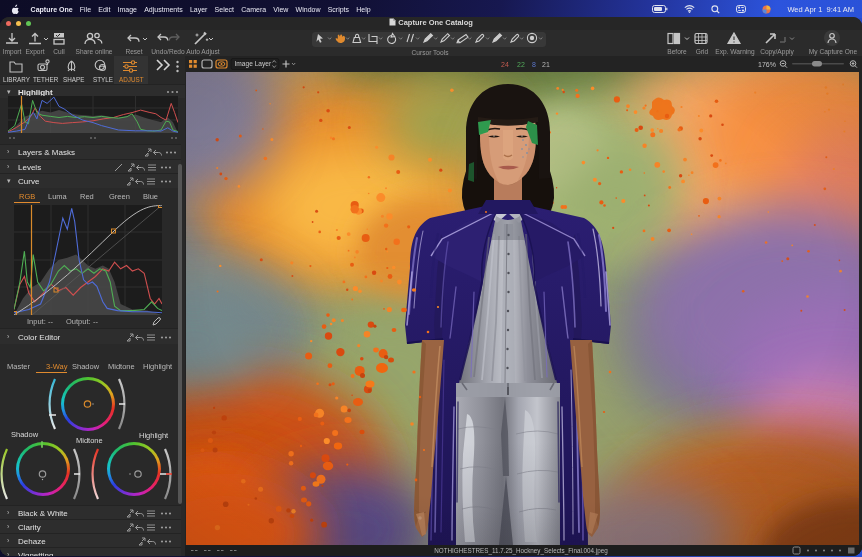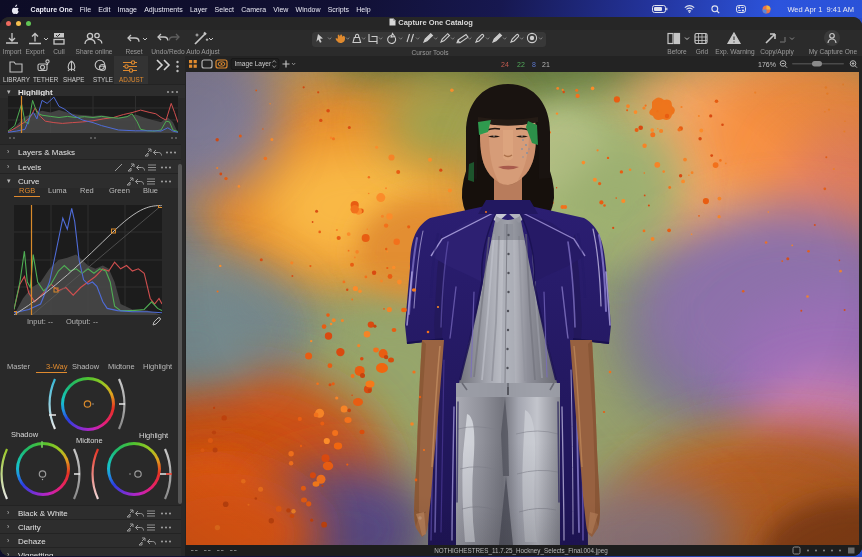--- a/index.html
+++ b/index.html
@@ -293,21 +293,21 @@
             <path d="M12 2l-2.5 2.5L12 7M9.5 4.5h5c2 0 3 1.2 3 3"></path>
             <path d="M21 2h8M21 4.5h8M21 7h8" stroke-width="0.9"></path>
           </g>
           <g fill="#9a9a9a">
             <circle cx="36" cy="4.5" r="1.1"></circle>
             <circle cx="40" cy="4.5" r="1.1"></circle>
             <circle cx="44" cy="4.5" r="1.1"></circle>
           </g>
         </svg>
   </div>
-  <div style="position:absolute;top:130px;width:185px;height:12px;">
+  <div style="position:absolute;top:136px;width:185px;height:12px;">
    <span class="stab act" style="left:19px;">RGB</span>
    <span class="stab" style="left:48px;">Luma</span>
    <span class="stab" style="left:80px;text-align:center;">Red</span>
    <span class="stab" style="left:109px;">Green</span>
    <span class="stab" style="left:143px;">Blue</span>
    <div style="position:absolute;left:14px;top:10px;width:26px;height:1px;background:#e08a2e;"></div>
   </div>
   <svg width="148" height="110" viewBox="0 0 148 110" style="position:absolute;left:14px;top:149px;background:#1c1c1c;">
    <g stroke="#2e2e2e" stroke-width="1">
           <path d="M37 0v110M74 0v110M111 0v110M0 27h148M0 55h148M0 82h148"></path>
@@ -331,20 +331,36 @@
   <div style="position:absolute;top:261px;width:185px;color:#b5b5b5;font-size:7.5px;">
    <span style="position:absolute;left:27px;">Input:</span>
         <span style="position:absolute;left:48px;">--</span>
    <span style="position:absolute;left:66px;">Output:</span>
         <span style="position:absolute;left:93px;">--</span>
   </div>
   <svg width="10" height="10" viewBox="0 0 10 10" style="position:absolute;left:152px;top:260px;">
         <path d="M1 9l1-3 4-4a1.4 1.4 0 0 1 2 2L4 8z" stroke="#b9b9b9" fill="none" stroke-width="1"></path>
       </svg>
 
+  <div class="phead" style="top:272px;height:16px;">
+        <span class="cv" style="top:4px;">›</span>
+        <span class="tx" style="top:4px;">Color Editor</span>
+   <svg class="hicons" width="50" height="9" viewBox="0 0 50 9" style="top:4px;">
+          <g stroke="#9a9a9a" fill="none" stroke-width="1">
+            <path d="M1 8l3-3M4 5v3h-3M7 1l-3 3M4 1h3v3"></path>
+            <path d="M12 2l-2.5 2.5L12 7M9.5 4.5h5c2 0 3 1.2 3 3"></path>
+            <path d="M21 2h8M21 4.5h8M21 7h8" stroke-width="0.9"></path>
+          </g>
+          <g fill="#9a9a9a">
+            <circle cx="36" cy="4.5" r="1.1"></circle>
+            <circle cx="40" cy="4.5" r="1.1"></circle>
+            <circle cx="44" cy="4.5" r="1.1"></circle>
+          </g>
+        </svg>
+  </div>
 
   <div style="position:absolute;top:306px;width:185px;height:12px;">
    <span class="stab" style="left:7px;">Master</span>
    <span class="stab act" style="left:40px;padding-left:6px;">3-Way</span>
    <span class="stab" style="left:72px;">Shadow</span>
    <span class="stab" style="left:108px;">Midtone</span>
    <span class="stab" style="left:143px;">Highlight</span>
    <div style="position:absolute;left:36px;top:10px;width:31px;height:1px;background:#e08a2e;"></div>
   </div>
 

